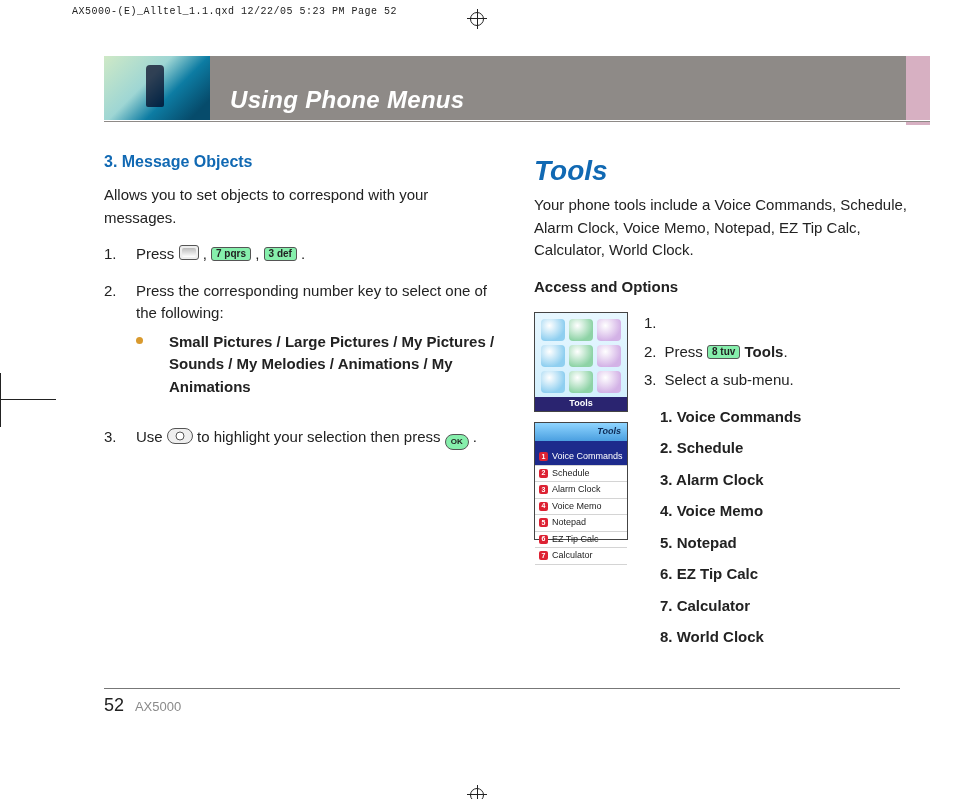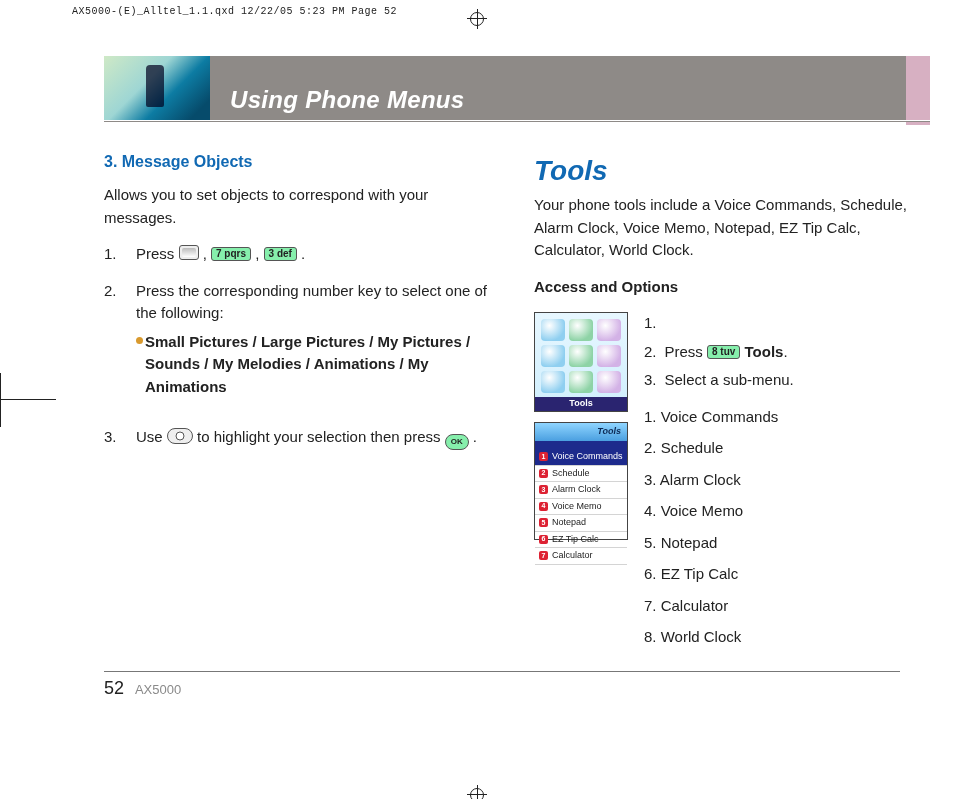--- a/index.html
+++ b/index.html
@@ -27,21 +27,21 @@
   .col{flex:1;font-size:15px;line-height:1.5;color:#222}
   .h-sec{color:#1169b3;font-weight:700;font-size:16px;margin:0 0 10px}
   .h-tool{color:#1169b3;font-weight:700;font-style:italic;font-size:28px;margin:0 0 2px}
   .p{margin:0 0 14px}
   .sub{font-weight:700;margin:14px 0 10px}
   ol.steps{list-style:none;padding:0;margin:0}
   ol.steps>li{display:flex;gap:18px;margin:0 0 14px}
   ol.steps>li>.n{min-width:14px}
   ol.inner{list-style:none;padding:0;margin:0}
   ol.inner>li{display:flex;gap:8px;margin:0 0 6px}
-  .bullet{display:flex;gap:2px;margin:6px 0 14px 0}
+  .bullet{display:flex;gap:26px;margin:6px 0 14px 0}
   .bullet .dot{width:7px;height:7px;background:#d99a2e;border-radius:50%;margin-top:6px;flex:none}
   .bullet .txt{font-weight:700}
   .key{display:inline-block;border:1px solid #555;border-radius:3px;background:#86efac;font-size:10px;font-weight:700;padding:1px 4px;line-height:1;vertical-align:2px;min-width:14px;text-align:center}
   .softkey{display:inline-block;width:18px;height:13px;border:1px solid #555;border-radius:3px;background:#eee;position:relative;vertical-align:-1px}
   .softkey::after{content:"";position:absolute;inset:2px;border-radius:2px;background:linear-gradient(#bbb,#fff)}
   .nav{display:inline-block;width:24px;height:14px;border:1px solid #555;border-radius:8px;background:#eee;position:relative;vertical-align:-2px}
   .nav::after{content:"";position:absolute;left:50%;top:50%;width:7px;height:7px;border:1px solid #555;border-radius:50%;transform:translate(-50%,-50%);background:#fff}
   .ok{display:inline-block;width:22px;height:14px;border:1px solid #555;border-radius:8px;background:#86efac;font-size:8px;font-weight:700;text-align:center;line-height:14px;vertical-align:-2px}
   .subwrap{display:flex;gap:16px;margin-top:14px}
   .shots{display:flex;flex-direction:column;gap:10px}
@@ -52,23 +52,23 @@
   .shot1 .ic:nth-child(3n+2){background:radial-gradient(circle at 35% 30%,#fff,#8ed3a6 70%)}
   .shot1 .ic:nth-child(3n){background:radial-gradient(circle at 35% 30%,#fff,#d3b2e6 70%)}
   .shot1 .cap{position:absolute;left:0;right:0;bottom:0;height:14px;background:#2a2470;color:#fff;font-size:9px;font-weight:700;display:flex;align-items:center;justify-content:center}
   .shot2{height:116px;position:relative;font-size:9px}
   .shot2 .hd{height:18px;background:linear-gradient(#8fd5ff,#4a9fe0);display:flex;align-items:center;justify-content:flex-end;padding-right:6px;color:#0d2a55;font-weight:700;font-style:italic}
   .shot2 .bar{height:8px;background:#1d2a8c}
   .shot2 .mi{display:flex;align-items:center;gap:4px;padding:1px 4px;border-bottom:1px solid #d4d4d4}
   .shot2 .mi .num{width:9px;height:9px;border-radius:2px;background:#d23;color:#fff;font-size:7px;font-weight:700;display:flex;align-items:center;justify-content:center}
   .shot2 .mi.sel{background:#1d2a8c;color:#fff}
   .tools-right{flex:1}
-  .menu{margin:14px 0 0;padding:0;list-style:none;font-weight:400}
+  .menu{margin:14px 16px 0;padding:0;list-style:none;font-weight:700}
   .menu li{margin:0 0 9px}
-  .footer{position:absolute;left:104px;right:54px;bottom:100px;border-top:1px solid #777;padding-top:6px;font-size:13px}
+  .footer{position:absolute;left:104px;right:54px;bottom:83px;border-top:1px solid #777;padding-top:6px;font-size:13px}
   .footer .pg{font-size:18px;font-weight:400;margin-right:8px}
   .footer .mdl{color:#8a8a8a}
 </style>
 </head>
 <body>
 
 <div class="page">
 
   <div class="runhead">AX5000-(E)_Alltel_1.1.qxd  12/22/05  5:23 PM  Page 52</div>
 

